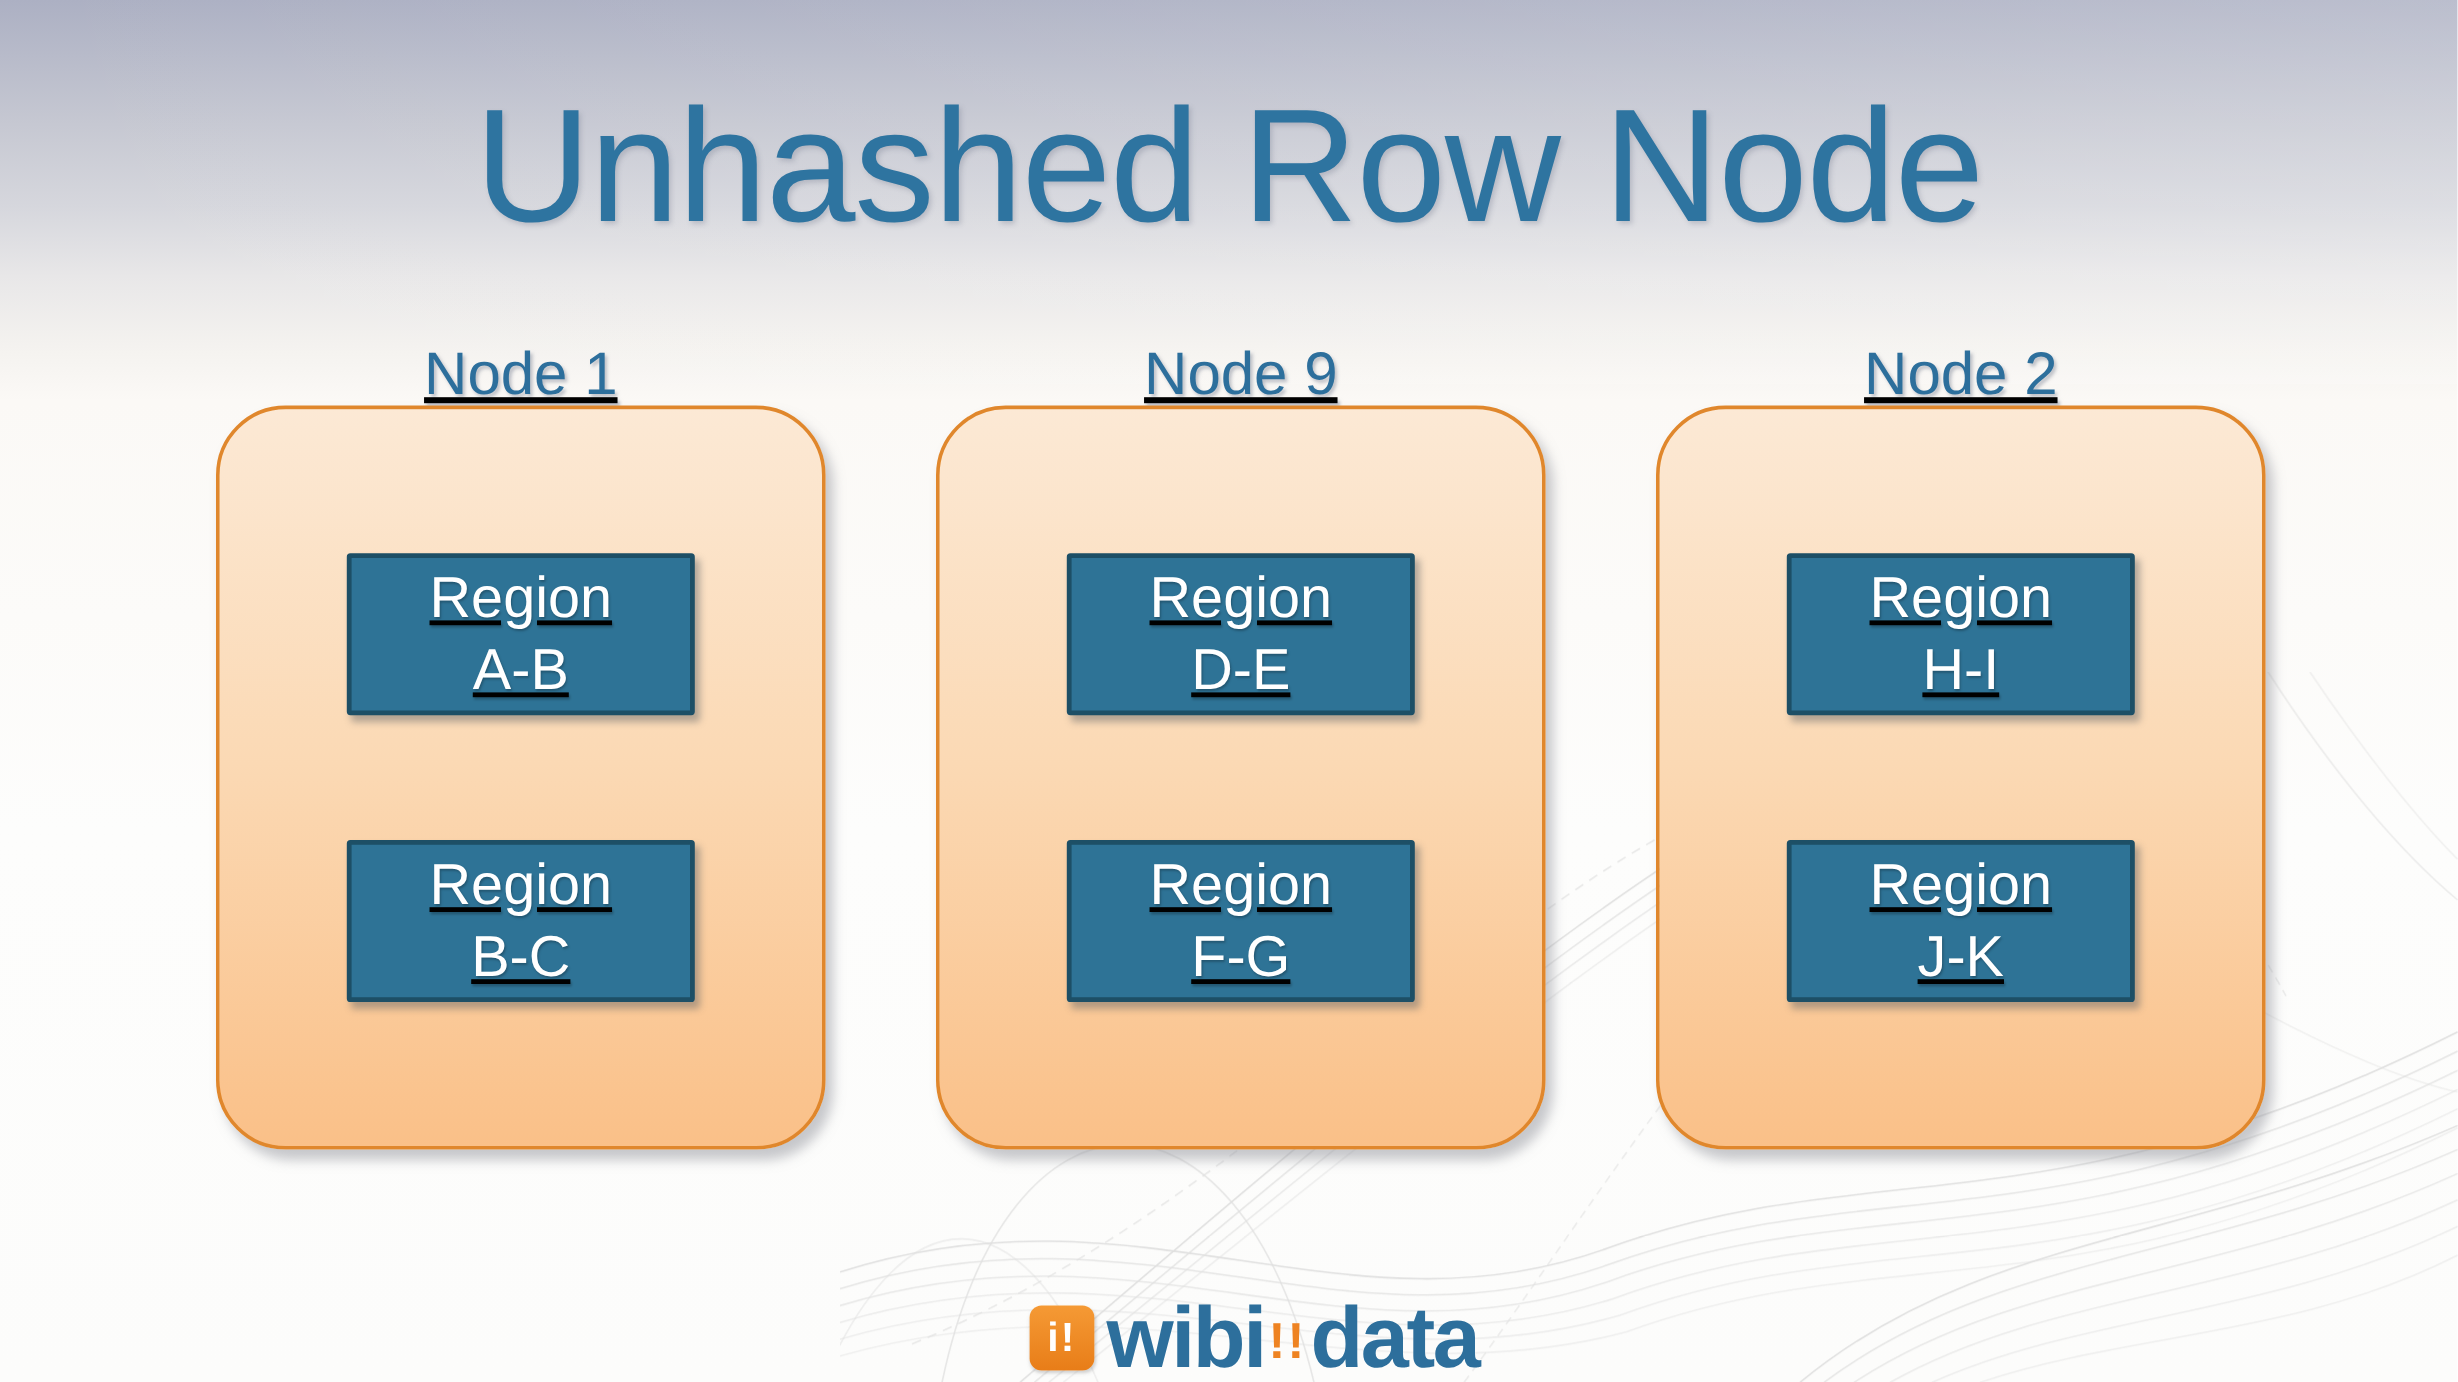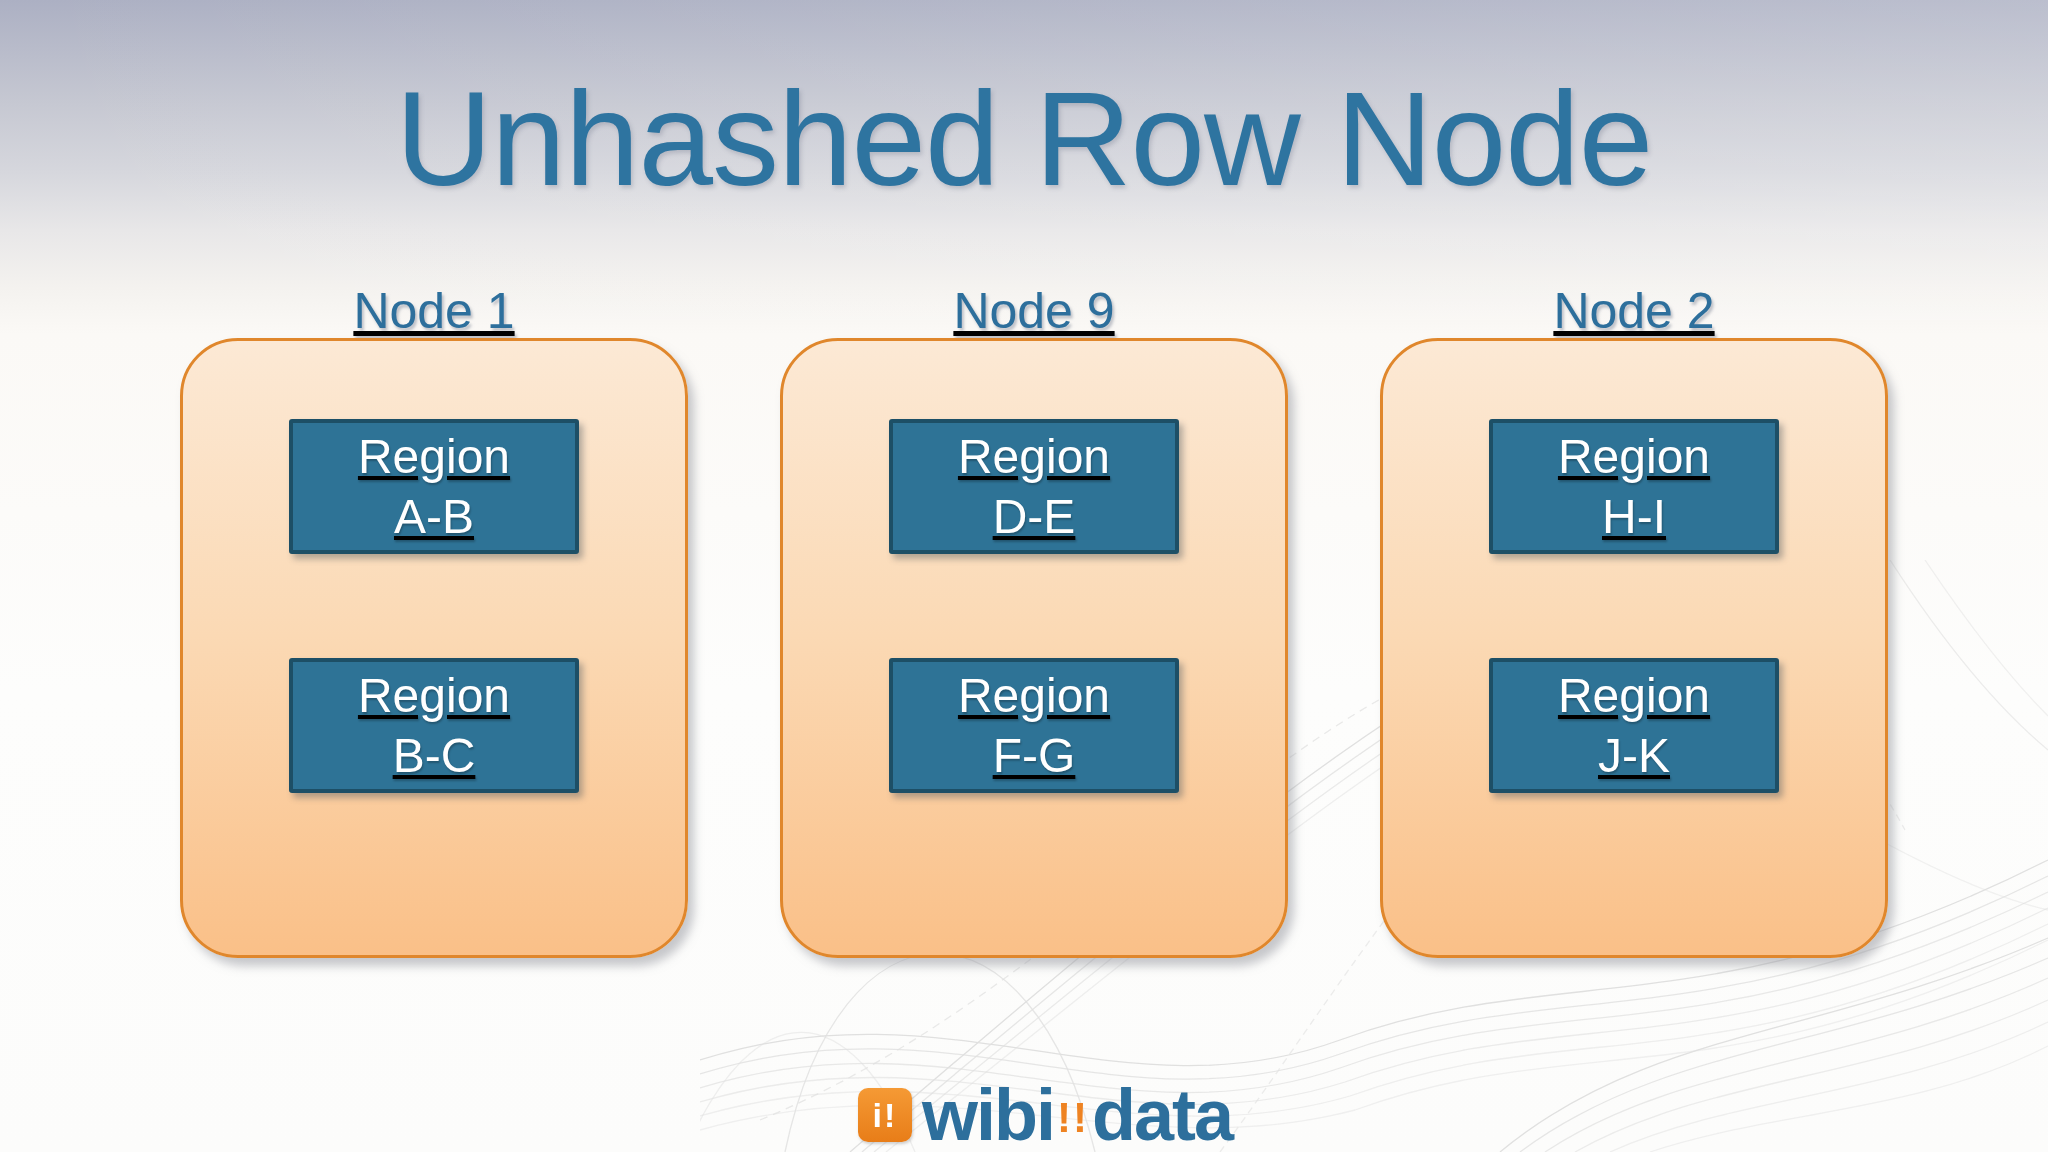--- a/index.html
+++ b/index.html
@@ -59,21 +59,21 @@
     text-shadow:2px 3px 3px rgba(140,145,160,.55);
     white-space:nowrap;
   }
   .node-card{
     width:508px;height:620px;
     border:3px solid var(--node-border);
     border-radius:58px;
     background:linear-gradient(180deg,var(--node-fill-top) 0%,var(--node-fill-mid) 48%,var(--node-fill-bottom) 100%);
     box-shadow:6px 8px 10px rgba(145,148,155,.5);
     display:flex;flex-direction:column;align-items:center;
-    padding-top:78px;
+    padding-top:120px;
   }
   .region-box{
     width:290px;height:135px;
     background:var(--region-fill);
     border:4px solid var(--region-border);
     border-radius:3px;
     box-shadow:4px 5px 6px rgba(90,95,100,.45);
     display:flex;flex-direction:column;justify-content:center;align-items:center;
     color:var(--region-text);
     font-size:48px;line-height:60px;

